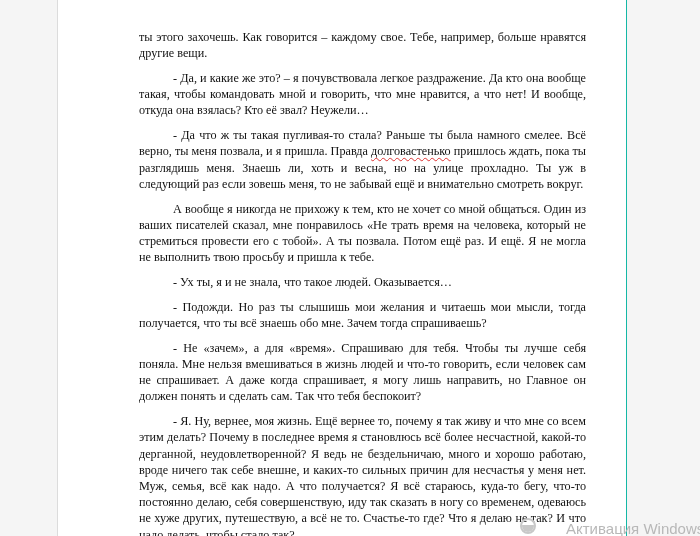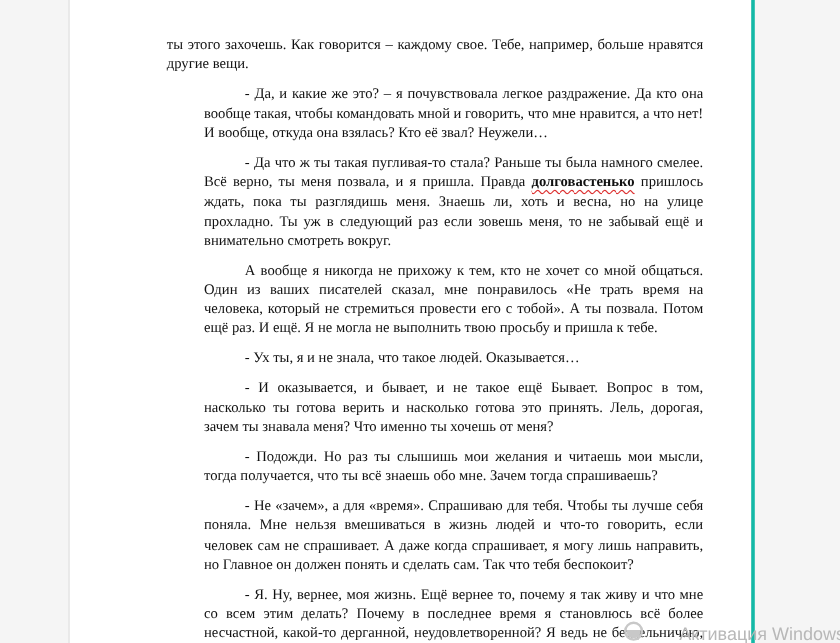--- a/index.html
+++ b/index.html
@@ -4,30 +4,30 @@
 <style>
   html, body { margin:0; padding:0; }
   body {
     width:700px; height:536px; overflow:hidden; position:relative;
     background:#f5f5f5;
     font-family:"Liberation Serif", "DejaVu Serif", serif;
   }
   .page {
     position:absolute; left:57px; top:0; width:568px; height:536px;
     background:#ffffff;
-    border-left:1px solid #dcdcdc; border-right:3px solid #14b8a6;
+    border-left:1px solid #dcdcdc; border-right:1px solid #14b8a6;
   }
   .text {
     position:absolute; left:81px; top:29px; width:447px;
     font-size:12.2px; line-height:16.2px; color:#111;
     text-align:justify;
   }
   .text p { margin:0 0 8.6px 0; }
-  .text p.indent { text-indent:34px;margin-left:31px; }
-  .spell { text-decoration: underline wavy #d33; text-decoration-thickness:1px; text-underline-offset:2px;font-weight:bold; }
+  .text p.indent { text-indent:34px; }
+  .spell { text-decoration: underline wavy #d33; text-decoration-thickness:1px; text-underline-offset:2px; }
   .activation {
     position:absolute; left:566px; top:520px;
     font-family:"Liberation Sans", "DejaVu Sans", sans-serif;
     font-size:15px; color:#b8b8b8; white-space:nowrap;
   }
   .act-icon {
     position:absolute; left:520px; top:518px; width:16px; height:16px;
     border-radius:50%; border:2px solid #c8c8c8; box-sizing:border-box; overflow:hidden;
   }
   .act-icon::after { content:""; position:absolute; left:0; right:0; bottom:0; height:7px; background:#c8c8c8; }
@@ -35,21 +35,20 @@
 </head>
 <body>
 
 <div class="page">
   <div class="text">
     <p>ты этого захочешь. Как говорится –  каждому свое. Тебе, например, больше нравятся другие вещи.</p>
     <p class="indent">- Да, и какие же это? – я почувствовала легкое раздражение. Да кто она вообще такая, чтобы командовать мной и говорить, что мне нравится, а что нет! И вообще, откуда она взялась? Кто её звал? Неужели…</p>
     <p class="indent"><span>- Да что ж ты такая пугливая-то стала? Раньше ты была намного смелее. Всё верно, ты меня позвала, и я пришла. Правда </span><span class="spell">долговастенько</span><span> пришлось ждать, пока ты разглядишь меня. Знаешь ли, хоть и весна, но на улице прохладно. Ты уж в следующий раз если зовешь меня, то не забывай ещё и внимательно смотреть вокруг.</span></p>
     <p class="indent">А вообще я никогда не прихожу к тем, кто не хочет со мной общаться. Один из ваших писателей сказал, мне понравилось «Не трать время на человека, который не стремиться провести его с тобой».  А ты позвала. Потом ещё раз. И ещё. Я не могла не выполнить твою просьбу и пришла к тебе.</p>
     <p class="indent">- Ух ты, я и не знала, что такое людей. Оказывается…</p>
-    <p class="indent">- И оказывается, и бывает, и не такое ещё Бывает. Вопрос в том, насколько ты готова верить и насколько готова это принять. Лель, дорогая, зачем ты знавала меня? Что именно ты хочешь от меня?</p>
     <p class="indent">- Подожди. Но раз ты слышишь мои желания и читаешь мои мысли, тогда получается, что ты всё знаешь обо мне. Зачем тогда спрашиваешь?</p>
     <p class="indent">- Не «зачем», а для «время». Спрашиваю для тебя. Чтобы ты лучше себя поняла. Мне нельзя вмешиваться в жизнь людей и что-то говорить, если человек сам не спрашивает. А даже когда спрашивает, я могу лишь направить, но Главное он должен понять и сделать сам. Так что тебя беспокоит?</p>
     <p class="indent">- Я. Ну, вернее, моя жизнь. Ещё вернее то, почему я так живу и что мне со всем этим делать? Почему в последнее время я становлюсь всё более несчастной, какой-то дерганной, неудовлетворенной? Я ведь не бездельничаю, много и хорошо работаю, вроде ничего так себе внешне, и каких-то сильных причин для несчастья у меня нет. Муж, семья, всё как надо. А что получается? Я всё стараюсь, куда-то бегу, что-то постоянно делаю, себя совершенствую, иду так сказать в ногу со временем, одеваюсь не хуже других, путешествую, а всё не то. Счастье-то где? Что я делаю не так? И что надо делать, чтобы стало так?</p>
   </div>
 </div>
 
 <span class="act-icon"></span>
 <span class="activation">Активация Windows</span>
 
 </body></html>

